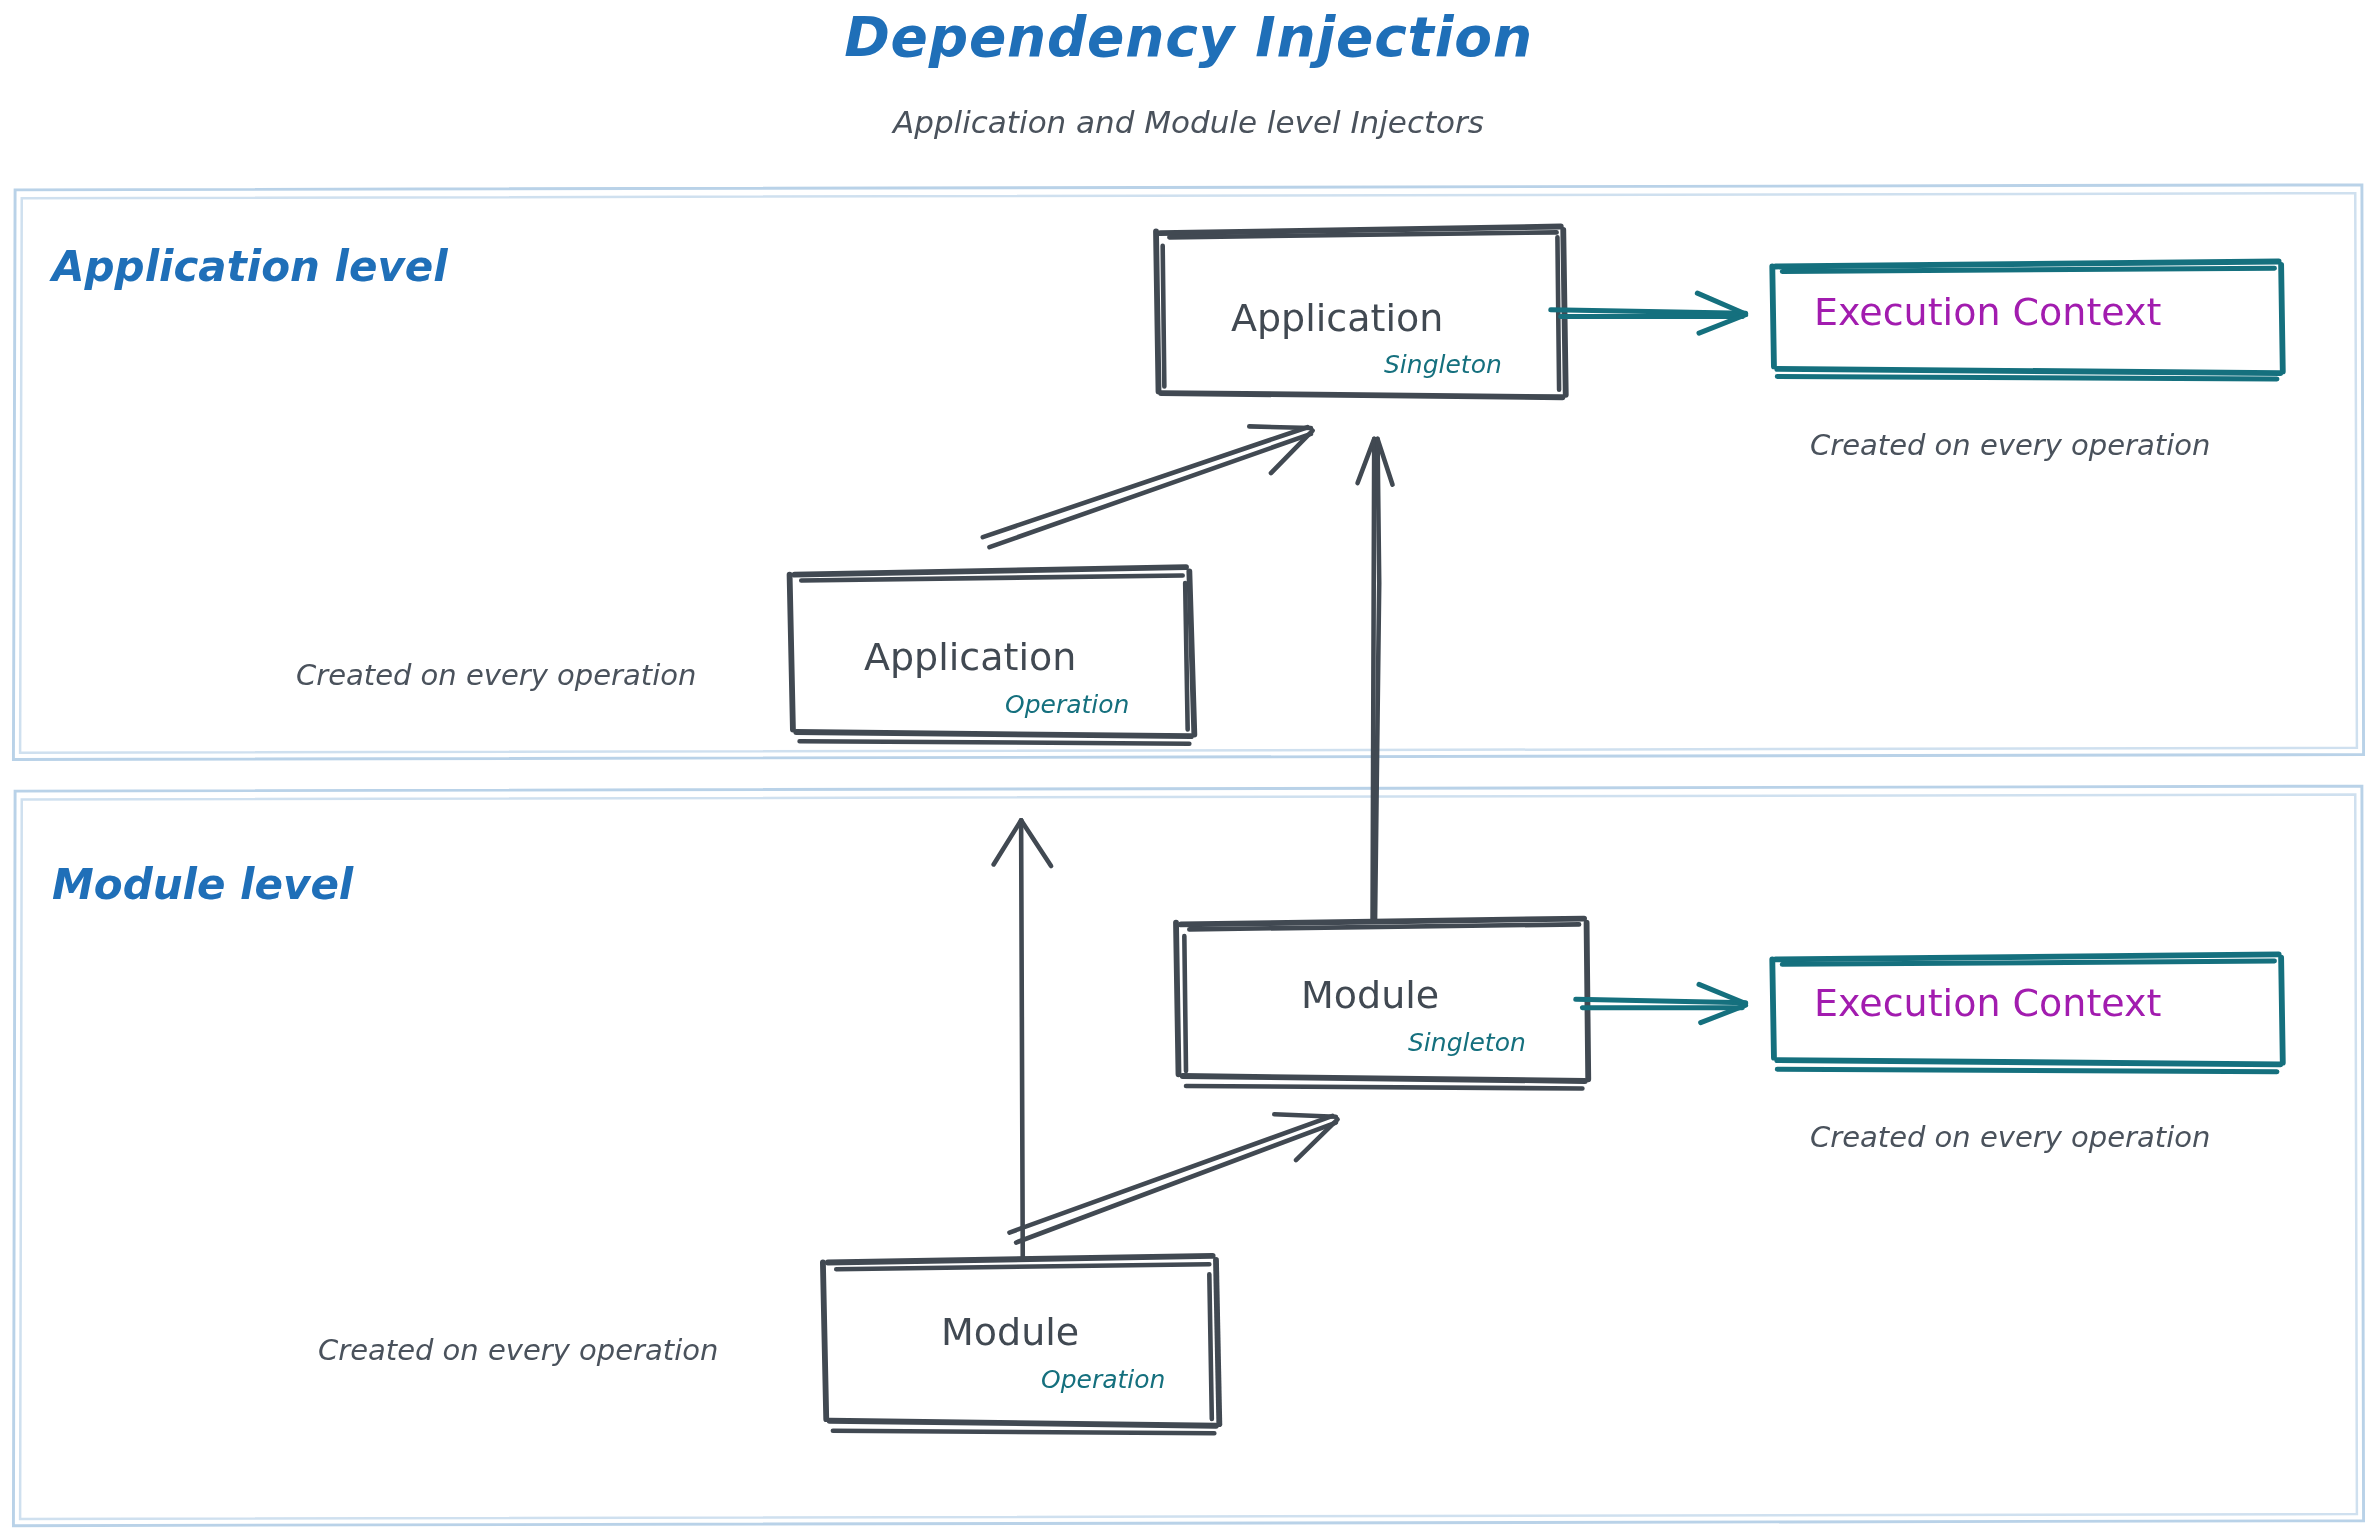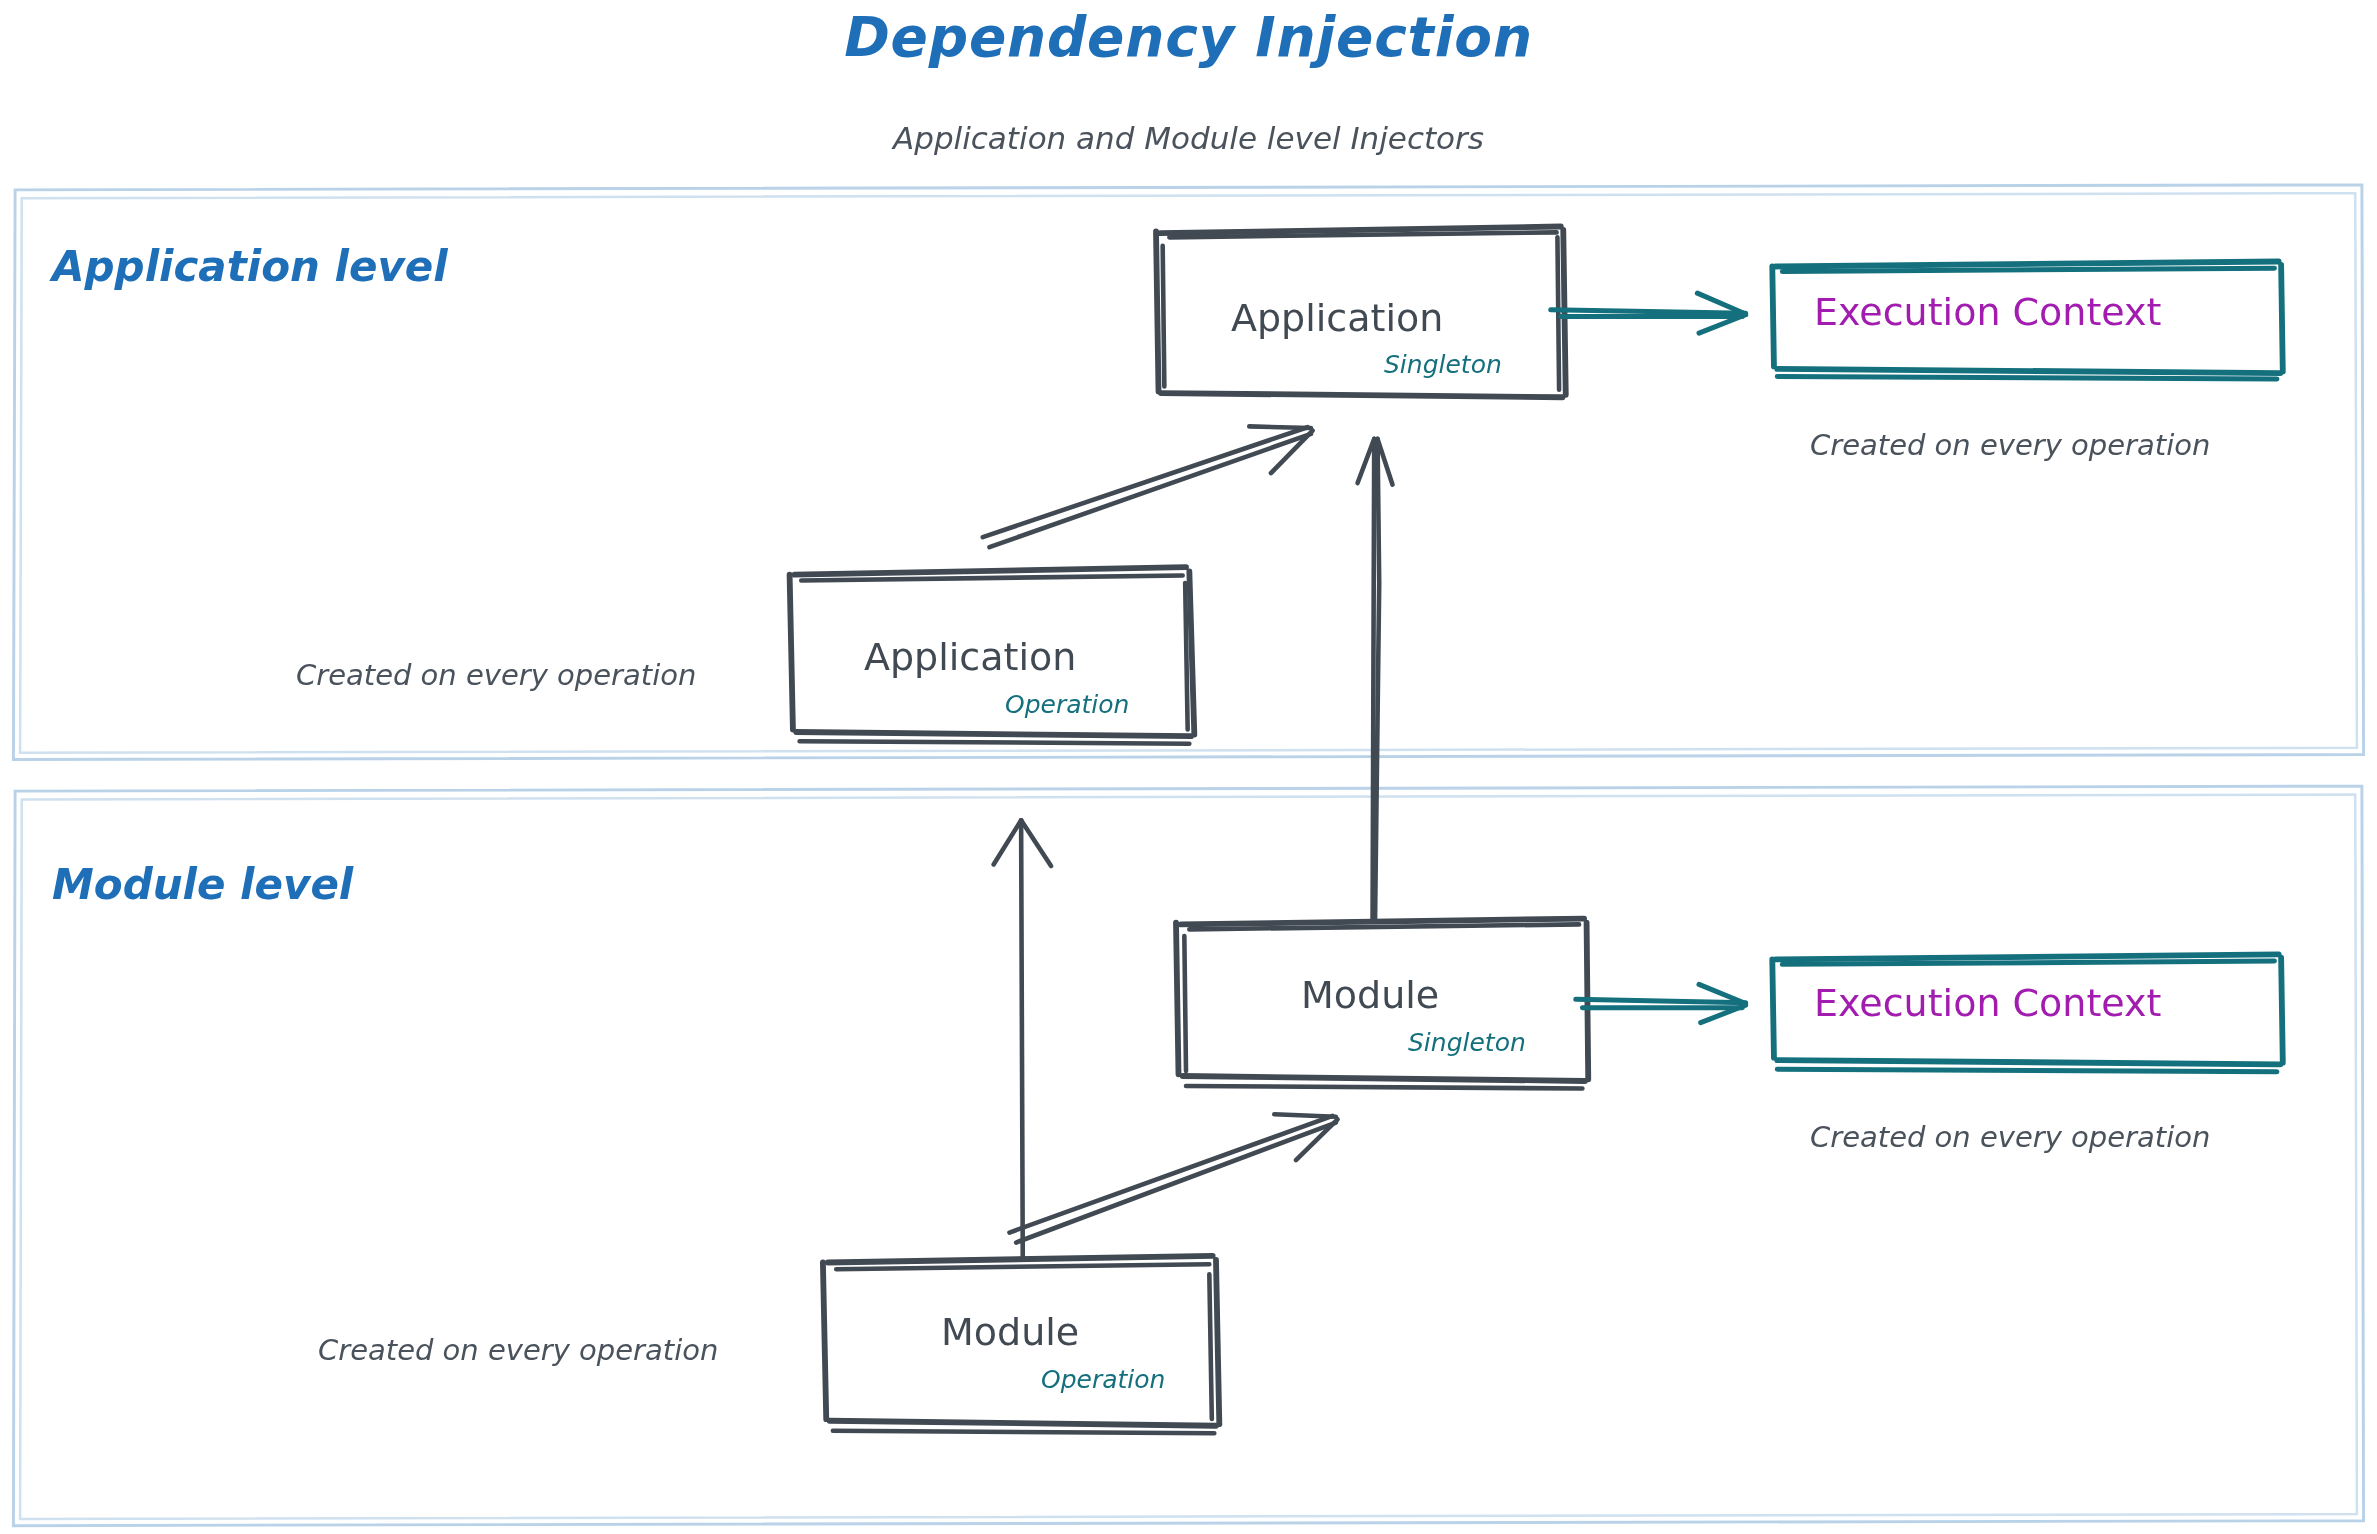--- a/index.html
+++ b/index.html
@@ -45,21 +45,20 @@
     font-weight: 600;
   }
   .subtitle {
     left: 0;
     top: 104px;
     width: 2377px;
     text-align: center;
     font-size: 31px;
     color: #4a525c;
     font-style: italic;
-    margin-top: 16px;
   }
 
   
   .lane-label {
     font-size: 42px;
     color: #1f6fb8;
     font-style: italic;
     font-weight: 600;
   }
   .lane-label.app  { left: 52px; top: 242px; }

